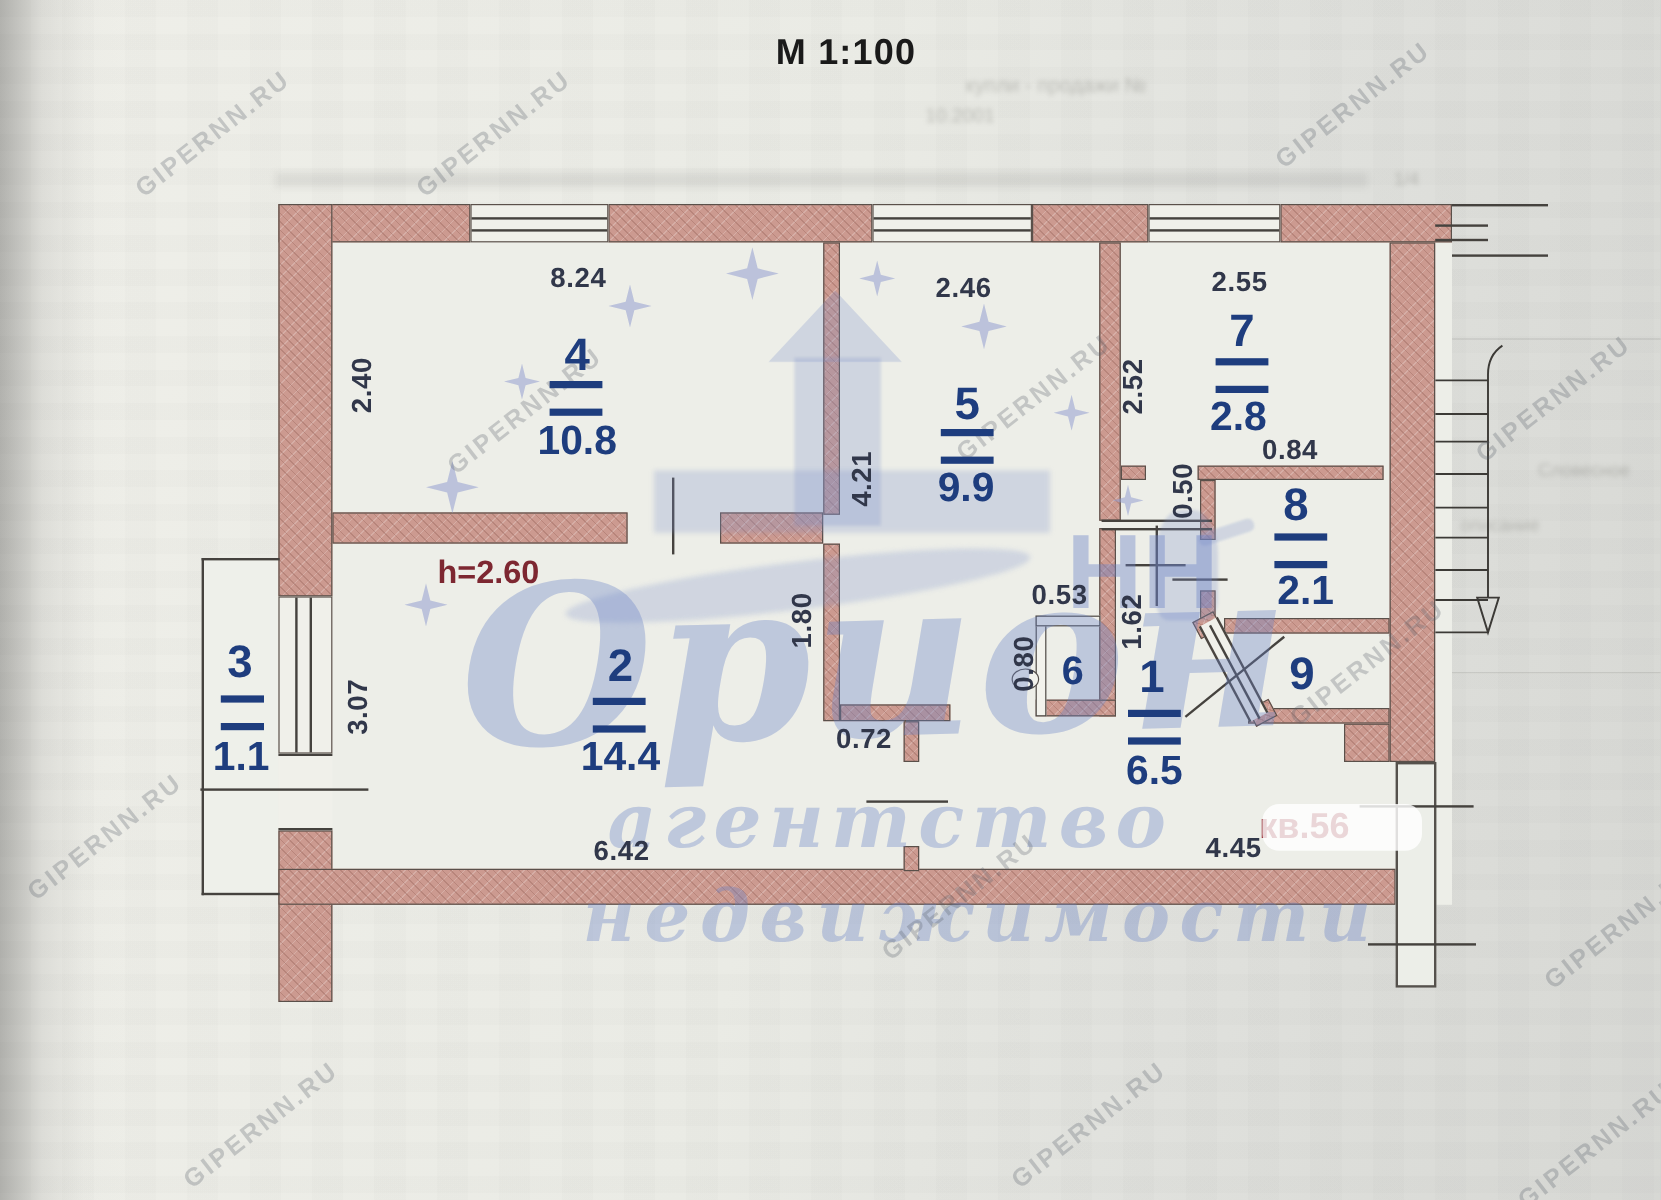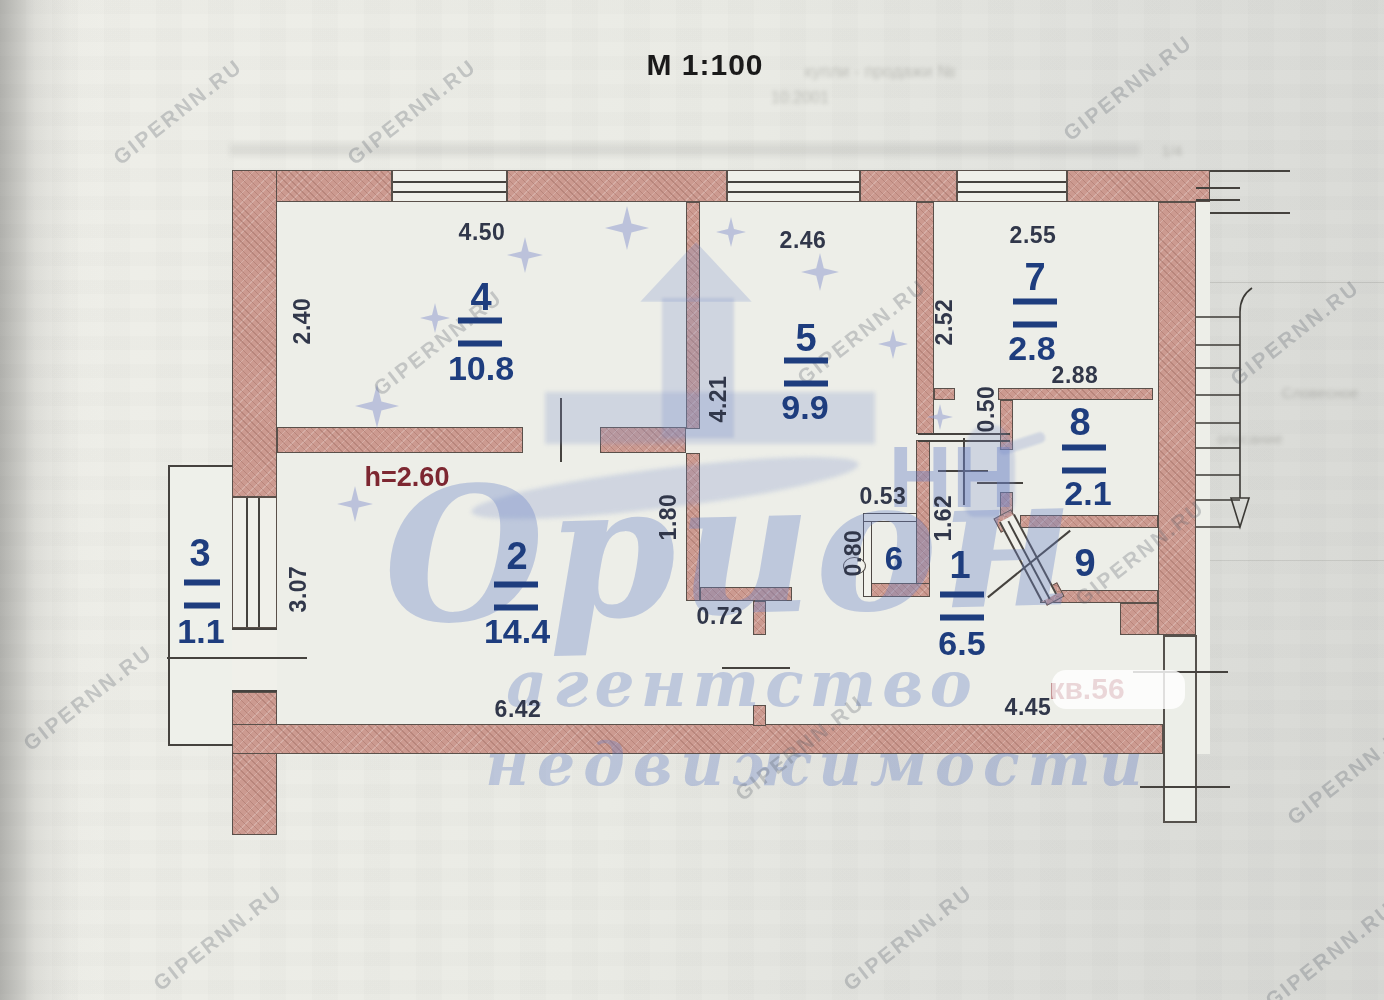--- a/index.html
+++ b/index.html
@@ -48,21 +48,21 @@
 
   <div class="ghost" style="left:880px;top:72px;font-size:17px;">купли - продажи №</div>
   <div class="ghost" style="left:800px;top:98px;font-size:16px;">10.2001</div>
   <div class="ghost" style="left:1172px;top:150px;font-size:15px;">1/4</div>
   <div class="abs" style="left:230px;top:144px;width:910px;height:12px;background:rgba(110,110,105,.12);filter:blur(3px);"></div>
   <div class="ghost" style="left:1320px;top:392px;font-size:15px;">Словесное</div>
   <div class="ghost" style="left:1250px;top:438px;font-size:15px;">описание</div>
   <div class="abs" style="left:1190px;top:282px;width:194px;height:1px;background:rgba(100,100,95,.18);"></div>
   <div class="abs" style="left:1190px;top:560px;width:194px;height:1px;background:rgba(100,100,95,.15);"></div>
 
-  <div class="title" style="left:705px;top:65px;text-align:center;">М 1:100</div>
+  <div class="title" style="left:705px;top:44px;text-align:center;">М 1:100</div>
 
   <div class="fill" style="left:232px;top:170px;width:978px;height:584px;background:#edeee8;"></div>
   <div class="fill" style="left:168px;top:465px;width:64px;height:280px;background:#eef0ea;"></div>
 
   <div class="brick" style="left:232px;top:170px;width:160px;height:32px;"></div>
   <div class="brick" style="left:507px;top:170px;width:220px;height:32px;"></div>
   <div class="brick" style="left:860px;top:170px;width:97px;height:32px;"></div>
   <div class="brick" style="left:1067px;top:170px;width:143px;height:32px;"></div>
   <div class="brick" style="left:232px;top:170px;width:45px;height:327px;"></div>
   <div class="brick" style="left:232px;top:692px;width:45px;height:143px;"></div>
@@ -187,27 +187,27 @@
   <div class="wm-tile" style="left:862px;top:332px;">GIPERNN.RU</div>
   <div class="wm-tile" style="left:1295px;top:333px;">GIPERNN.RU</div>
   <div class="wm-tile" style="left:1140px;top:553px;">GIPERNN.RU</div>
   <div class="wm-tile" style="left:88px;top:698px;">GIPERNN.RU</div>
   <div class="wm-tile" style="left:800px;top:748px;">GIPERNN.RU</div>
   <div class="wm-tile" style="left:1352px;top:772px;">GIPERNN.RU</div>
   <div class="wm-tile" style="left:218px;top:938px;">GIPERNN.RU</div>
   <div class="wm-tile" style="left:908px;top:938px;">GIPERNN.RU</div>
   <div class="wm-tile" style="left:1330px;top:955px;">GIPERNN.RU</div>
 
-  <div class="dim" style="left:482px;top:232px;">4.50</div>
+  <div class="dim" style="left:482px;top:232px;">8.24</div>
   <div class="dim" style="left:803px;top:240px;">2.46</div>
   <div class="dim" style="left:1033px;top:235px;">2.55</div>
   <div class="dim rot" style="left:302px;top:321px;">2.40</div>
   <div class="dim rot" style="left:718px;top:399px;">4.21</div>
   <div class="dim rot" style="left:944px;top:322px;">2.52</div>
-  <div class="dim" style="left:1075px;top:375px;">2.88</div>
+  <div class="dim" style="left:1075px;top:375px;">0.84</div>
   <div class="dim rot" style="left:986px;top:409px;">0.50</div>
   <div class="dim" style="left:883px;top:496px;">0.53</div>
   <div class="dim rot" style="left:853px;top:553px;">0.80</div>
   <div class="dim rot" style="left:943px;top:518px;">1.62</div>
   <div class="dim rot" style="left:668px;top:517px;">1.80</div>
   <div class="dim rot" style="left:298px;top:589px;">3.07</div>
   <div class="dim" style="left:720px;top:616px;">0.72</div>
   <div class="dim" style="left:518px;top:709px;">6.42</div>
   <div class="dim" style="left:1008px;top:707px;margin-left:20px;">4.45</div>
 

